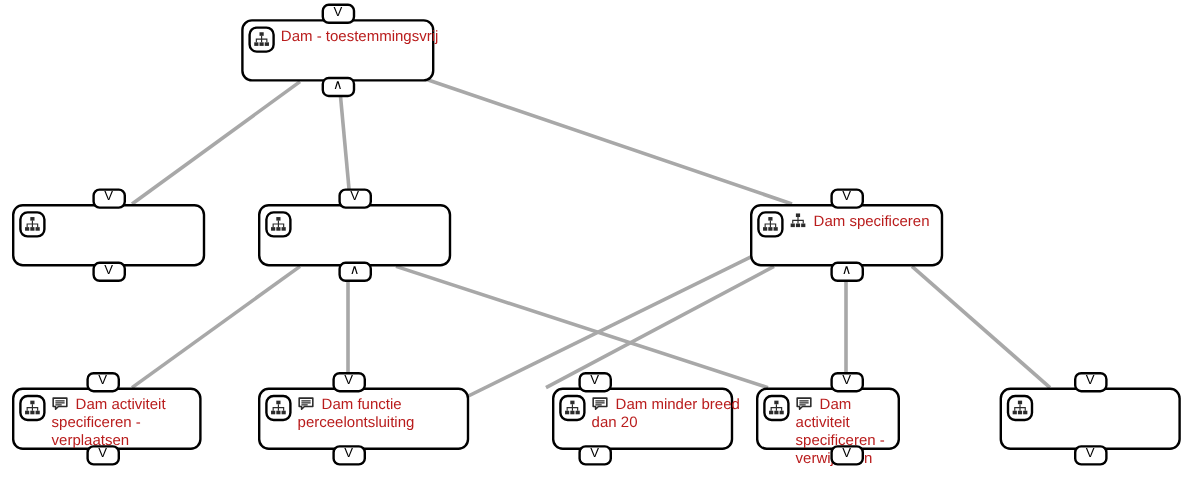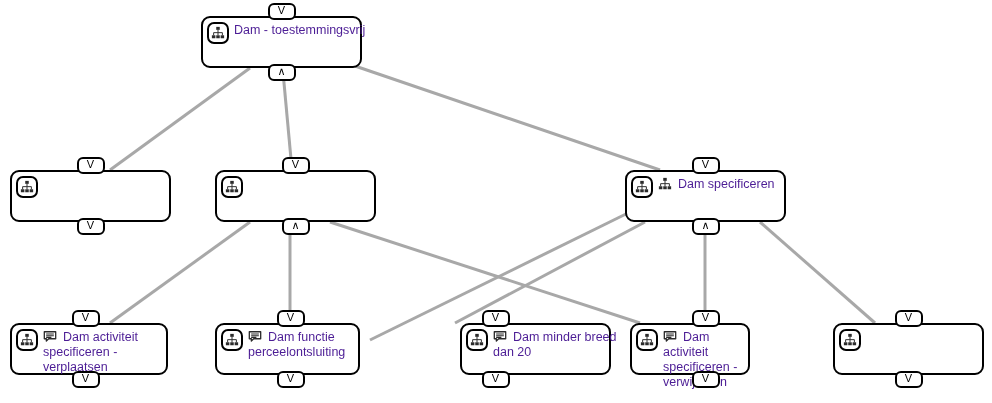--- a/index.html
+++ b/index.html
@@ -52,21 +52,21 @@
     align-items: center;
     justify-content: center;
   }
   .node-label {
     position: absolute;
     left: 31px;
     top: 5px;
     right: -8px;
     font-size: 12.5px;
     line-height: 15px;
-    color: #4c1d95;
+    color: #b91c1c;
     white-space: normal;
   }
   .inline-icon {
     display: inline-block;
     vertical-align: -3px;
     width: 15px;
     height: 14px;
     margin-right: 5px;
   }
   .label-text {
@@ -218,21 +218,21 @@
                 <path d="M3.6 4.6 H12.4 M3.6 6.6 H12.4 M3.6 8.4 H9.6" stroke="#2b2b2b" stroke-width="1.2"></path>
               </svg></span><span class="label-text">Dam activiteit specificeren - verplaatsen</span></div>
         </div>
       </div>
       <div class="toggle" style="left: 276.5px; top: 310px;">
         <span>V</span>
       </div>
       <div class="toggle" style="left: 276.5px; top: 371px;">
         <span>V</span>
       </div>
-      <div class="node" style="left: 215px; top: 323px; width: 145px; height: 52px;">
+      <div class="node" style="left: 215px; top: 323px; width: 176px; height: 52px;">
         <div class="node-inner">
           <div class="badge">
             <svg width="14" height="14" viewBox="0 0 16 16">
               <rect x="6" y="1" width="4" height="3.4" fill="#2b2b2b"></rect>
               <rect x="1" y="10.6" width="4" height="3.4" fill="#2b2b2b"></rect>
               <rect x="6" y="10.6" width="4" height="3.4" fill="#2b2b2b"></rect>
               <rect x="11" y="10.6" width="4" height="3.4" fill="#2b2b2b"></rect>
               <path d="M8 4.4 L8 7.6 M3 10.6 L3 7.6 L13 7.6 L13 10.6 M8 7.6 L8 10.6" stroke="#2b2b2b" stroke-width="1.1" fill="none"></path>
             </svg>
           </div>

